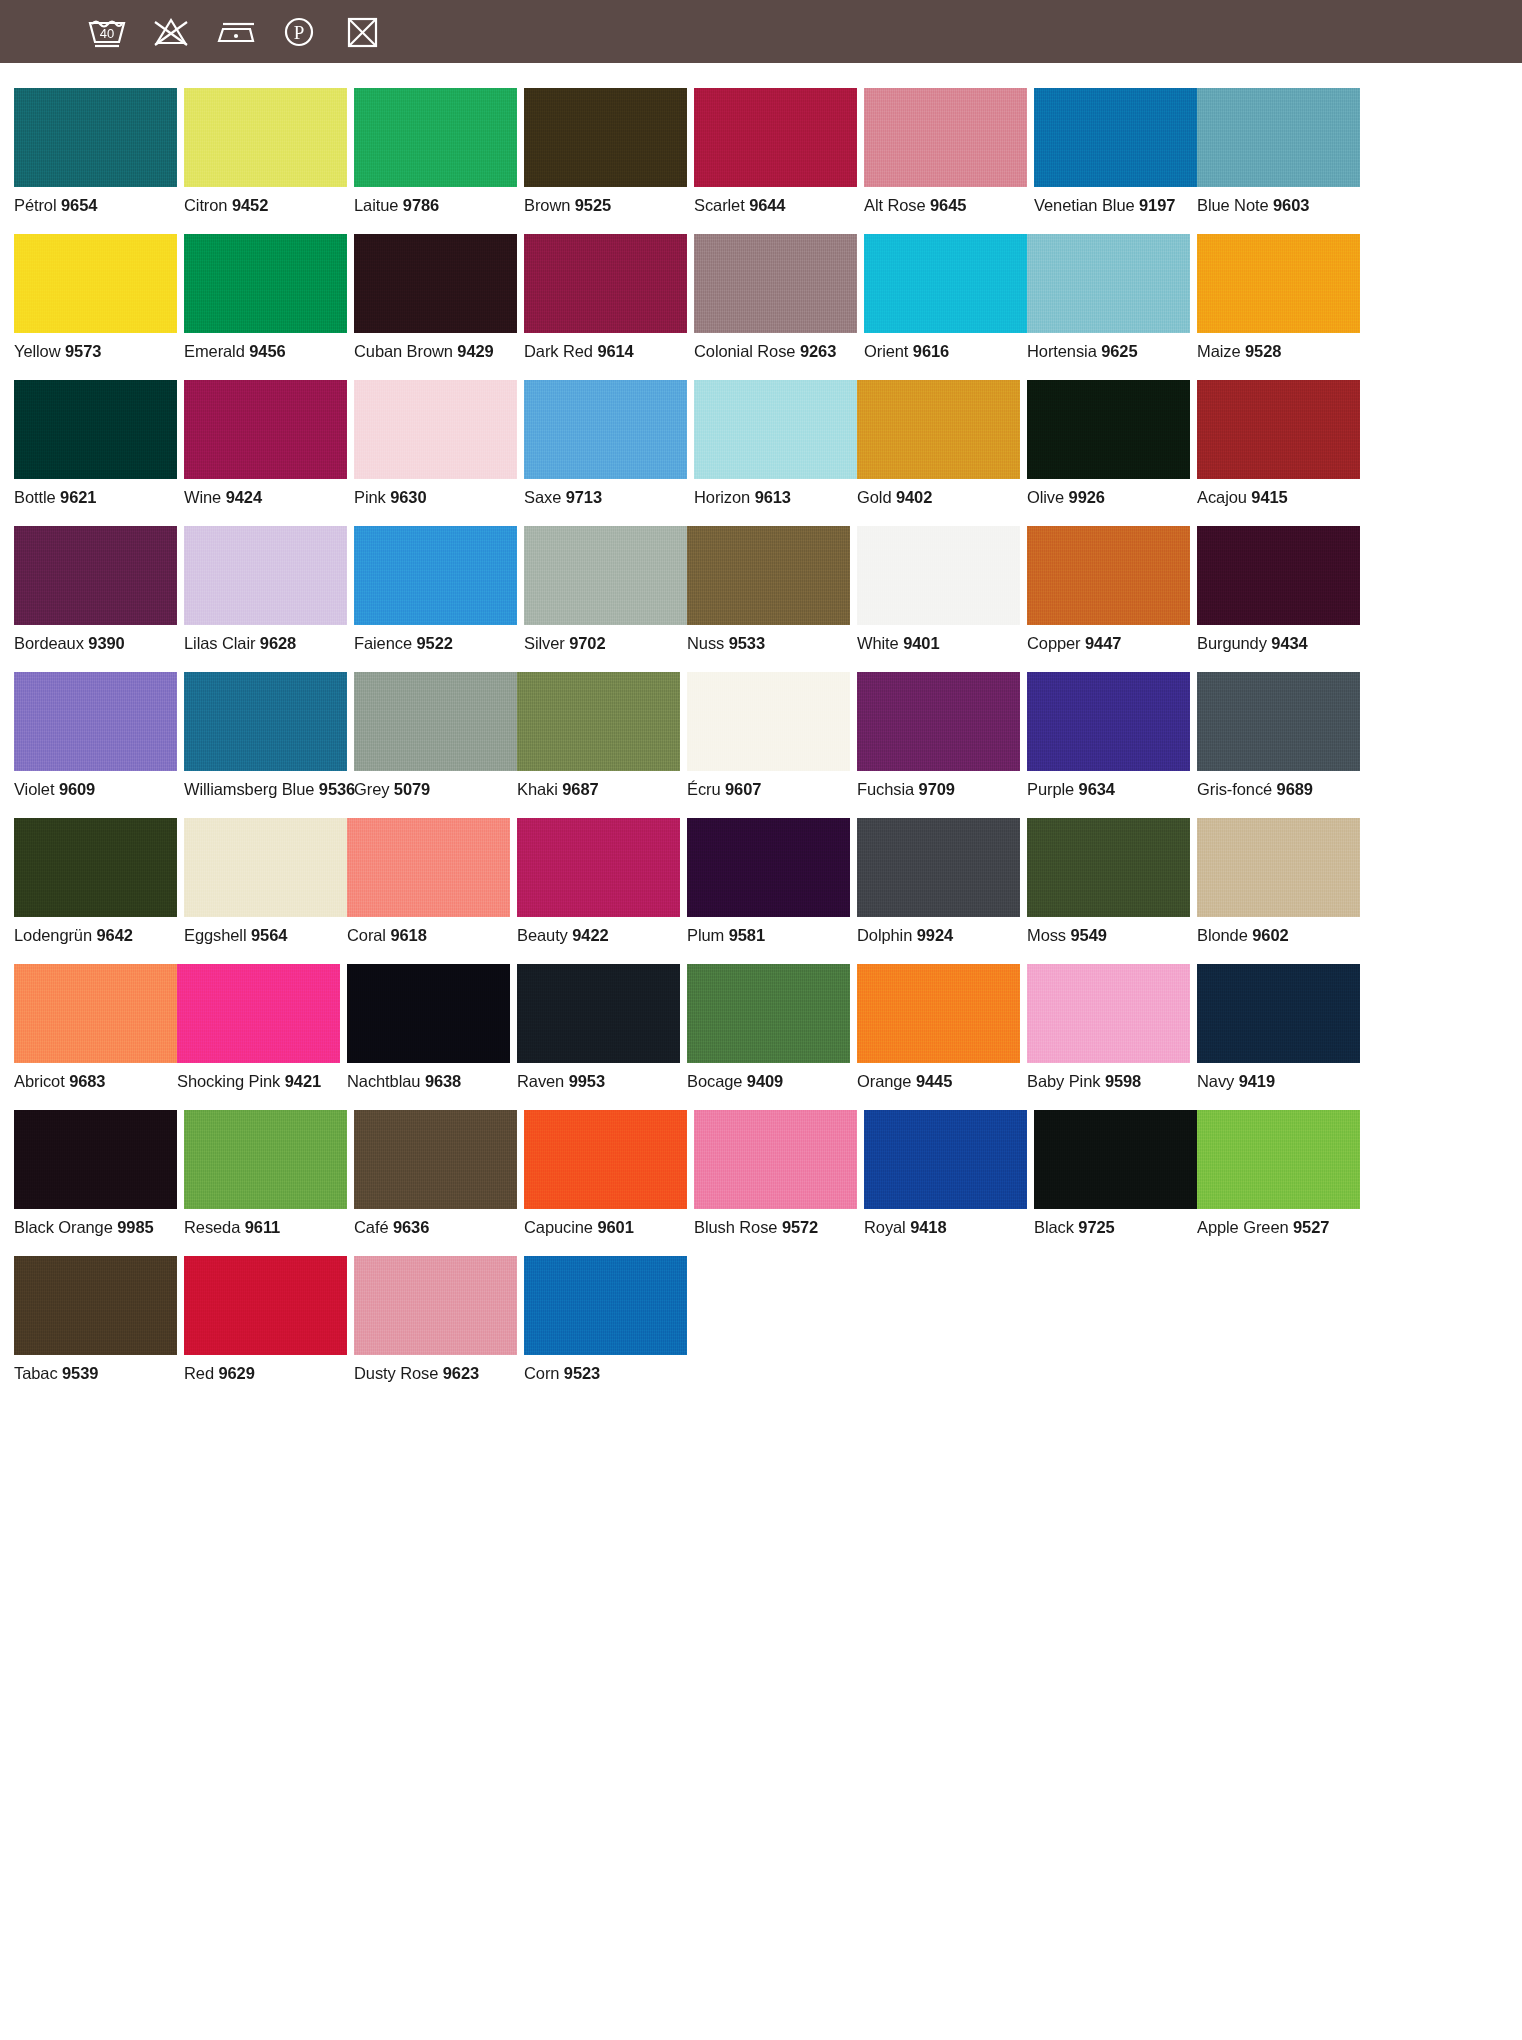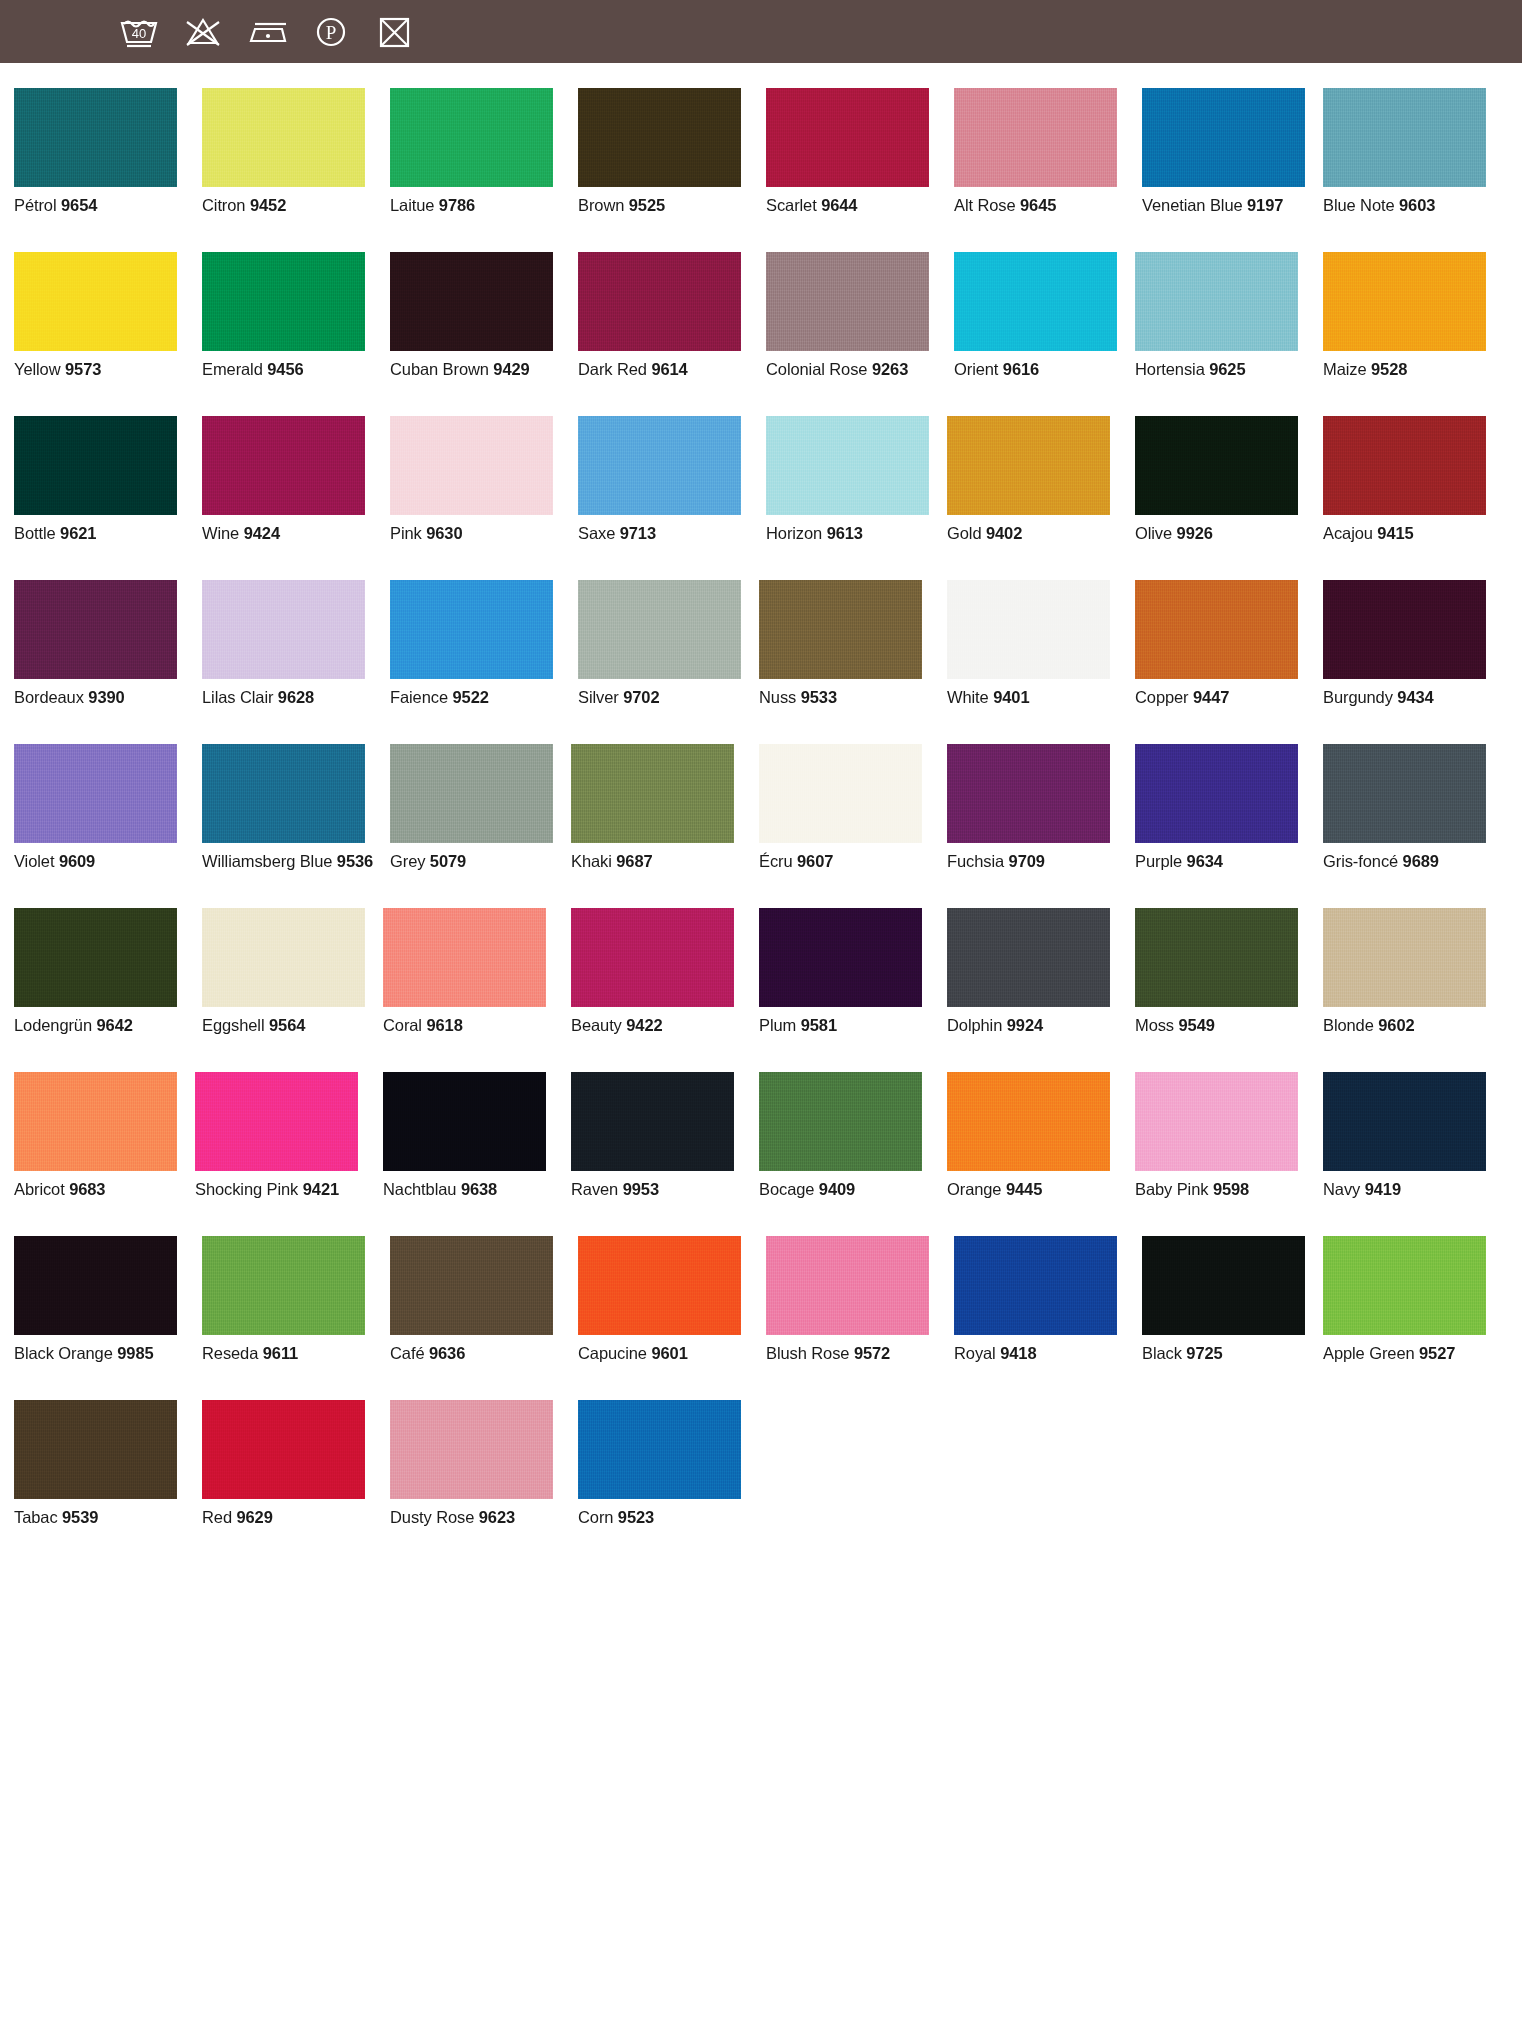--- a/index.html
+++ b/index.html
@@ -16,42 +16,41 @@
     overflow: hidden;
   }
 
   
   .care-bar {
     width: 1522px;
     height: 63px;
     background: #5b4a47;
     display: flex;
     align-items: center;
-    padding-left: 116px;
+    padding-left: 84px;
     gap: 18px;
   }
   .care-symbol {
     width: 46px;
     height: 40px;
     display: flex;
     align-items: center;
     justify-content: center;
   }
   .care-symbol svg { display: block; }
 
   
   .grid {
     position: absolute;
     top: 88px;
     left: 14px;
     width: 1494px;
     display: flex;
     flex-wrap: wrap;
     align-content: flex-start;
-    gap: 18px;
   }
   .cell {
     width: 163px;
     margin-right: 7px;
     margin-bottom: 19px;
     display: flex;
     flex-direction: column;
   }
   .cell:nth-child(7n) { margin-right: 0; }
   .chip {

